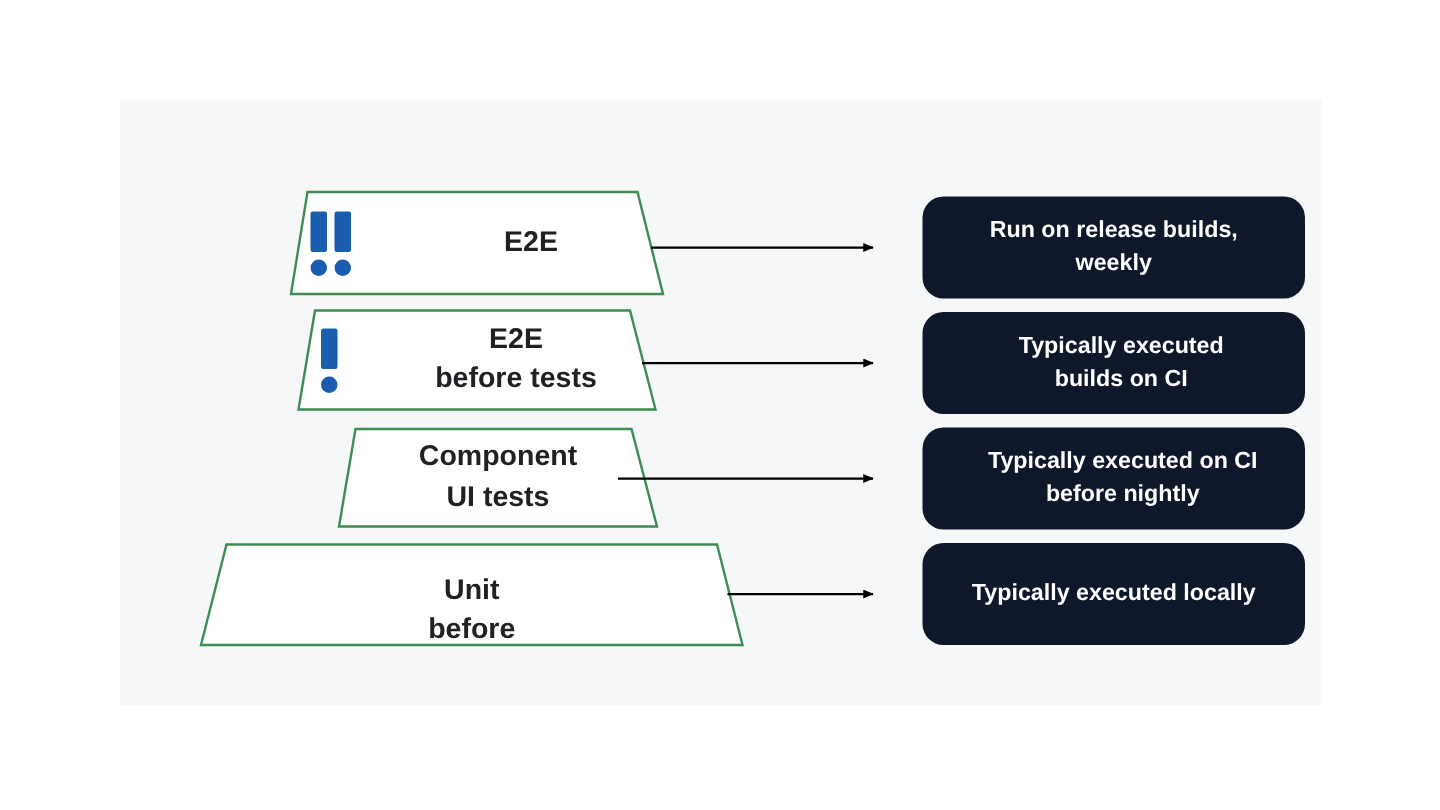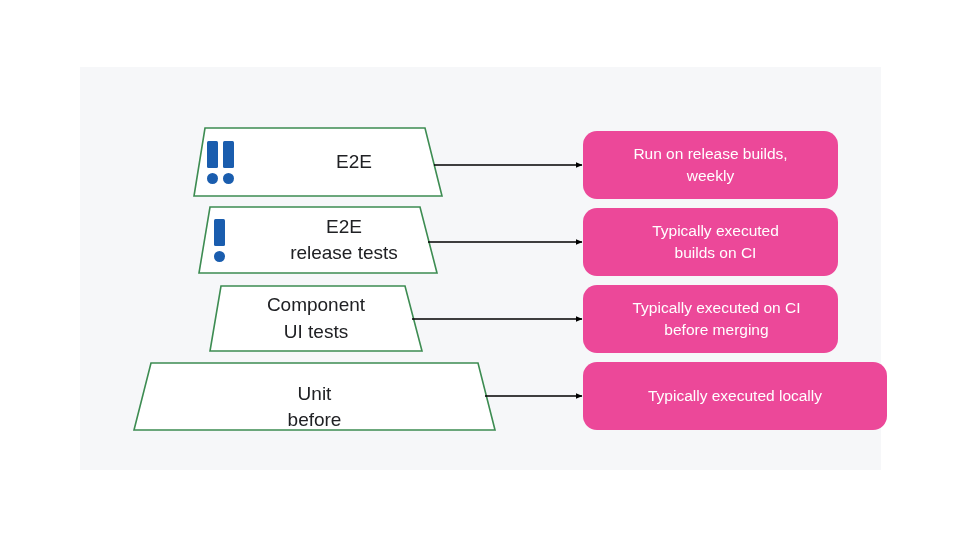--- a/index.html
+++ b/index.html
@@ -12,20 +12,21 @@
     height: 540px;
     overflow: hidden;
     font-family: "Liberation Sans", sans-serif;
     position: relative;
   }
   #canvas {
     position: absolute;
     left: 0; top: 0;
     width: 960px;
     height: 540px;
+    font-weight: bold;
   }
   .panel {
     position: absolute;
     left: 80px;
     top: 67px;
     width: 801px;
     height: 403px;
     background: #f6f7f9;
   }
   
@@ -78,31 +79,32 @@
   .bang .dot {
     width: 11px;
     height: 11px;
     margin-top: 5px;
     background: #1a5dae;
     border-radius: 50%;
   }
   
   .callout {
     position: absolute;
-    background: #ec4899;
+    background: #0f172a;
     border-radius: 14px;
     color: #ffffff;
     display: flex;
     align-items: center;
     justify-content: center;
     text-align: center;
     font-size: 15.5px;
     line-height: 1.42;
     padding: 0 14px;
     box-sizing: border-box;
+    margin-left: 32px;
   }
   
   .connector {
     position: absolute;
     left: 0; top: 0;
     width: 960px;
     height: 540px;
     pointer-events: none;
   }
 </style>
@@ -137,25 +139,25 @@
       <polygon points="12,1 222,1 239,67 1,67" fill="#ffffff" stroke="#3d8c52" stroke-width="1.6"></polygon>
     </svg>
     <div class="bangs" style="left:16px; top:13px;">
       <div class="bang">
           <div class="stem"></div>
           <div class="dot"></div>
         </div>
     </div>
     <div class="layer-text" style="padding-left:26px;">
       <span>E2E</span>
-      <span class="l2">release tests</span>
-    </div>
-  </div>
-
-  <div class="layer" style="left:209px; top:285px; width:214px; height:67px;">
+      <span class="l2">before tests</span>
+    </div>
+  </div>
+
+  <div class="layer" style="left:225px; top:285px; width:214px; height:67px;">
     <svg width="214" height="67" viewBox="0 0 214 67">
       <polygon points="12,1 196,1 213,66 1,66" fill="#ffffff" stroke="#3d8c52" stroke-width="1.6"></polygon>
     </svg>
     <div class="layer-text">
       <span>Component</span>
       <span class="l2">UI tests</span>
     </div>
   </div>
 
   <div class="layer" style="left:133px; top:362px; width:363px; height:90px;">
@@ -190,23 +192,23 @@
   <div class="callout" style="left:583px; top:208px; width:255px; height:68px;padding-left:24px;">
     <div>
       <span>Typically executed</span><br>
       <span>builds on CI</span>
     </div>
   </div>
 
   <div class="callout" style="left:583px; top:285px; width:255px; height:68px;padding-left:26px;">
     <div>
       <span>Typically executed on CI</span><br>
-      <span>before merging</span>
-    </div>
-  </div>
-
-  <div class="callout" style="left:583px; top:362px; width:304px; height:68px;">
+      <span>before nightly</span>
+    </div>
+  </div>
+
+  <div class="callout" style="left:583px; top:362px; width:255px; height:68px;">
     <div>
       <span>Typically executed locally</span><br>
     </div>
   </div>
 
 </div>
 
 </body></html>

